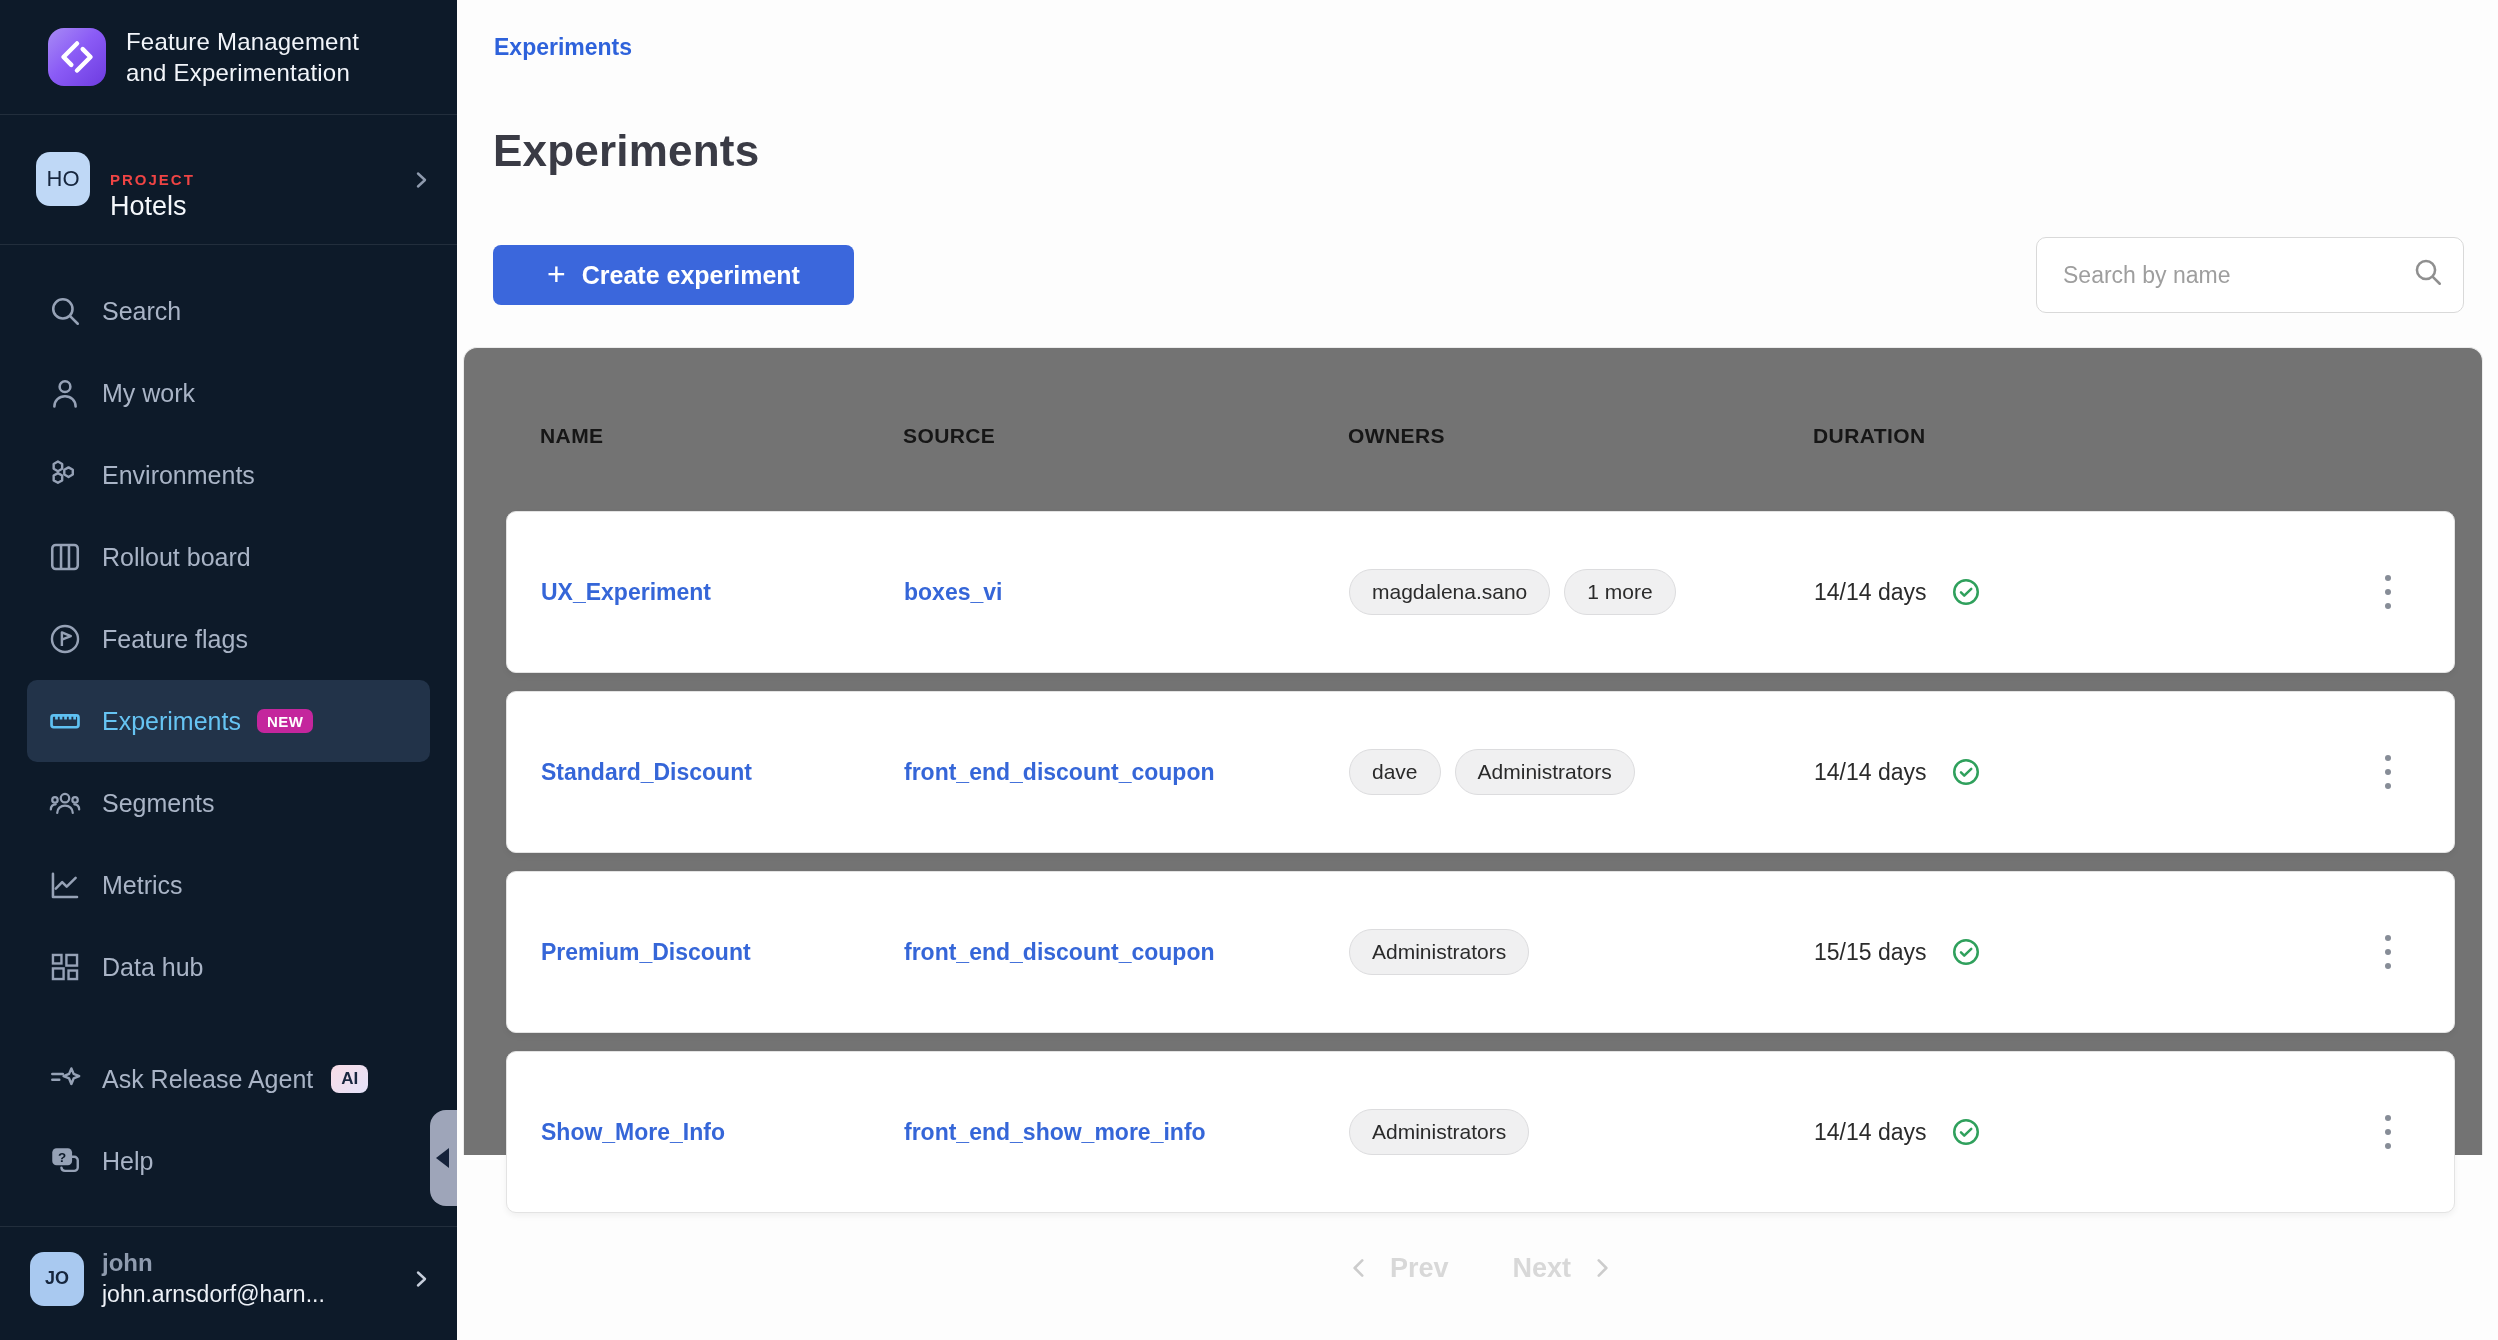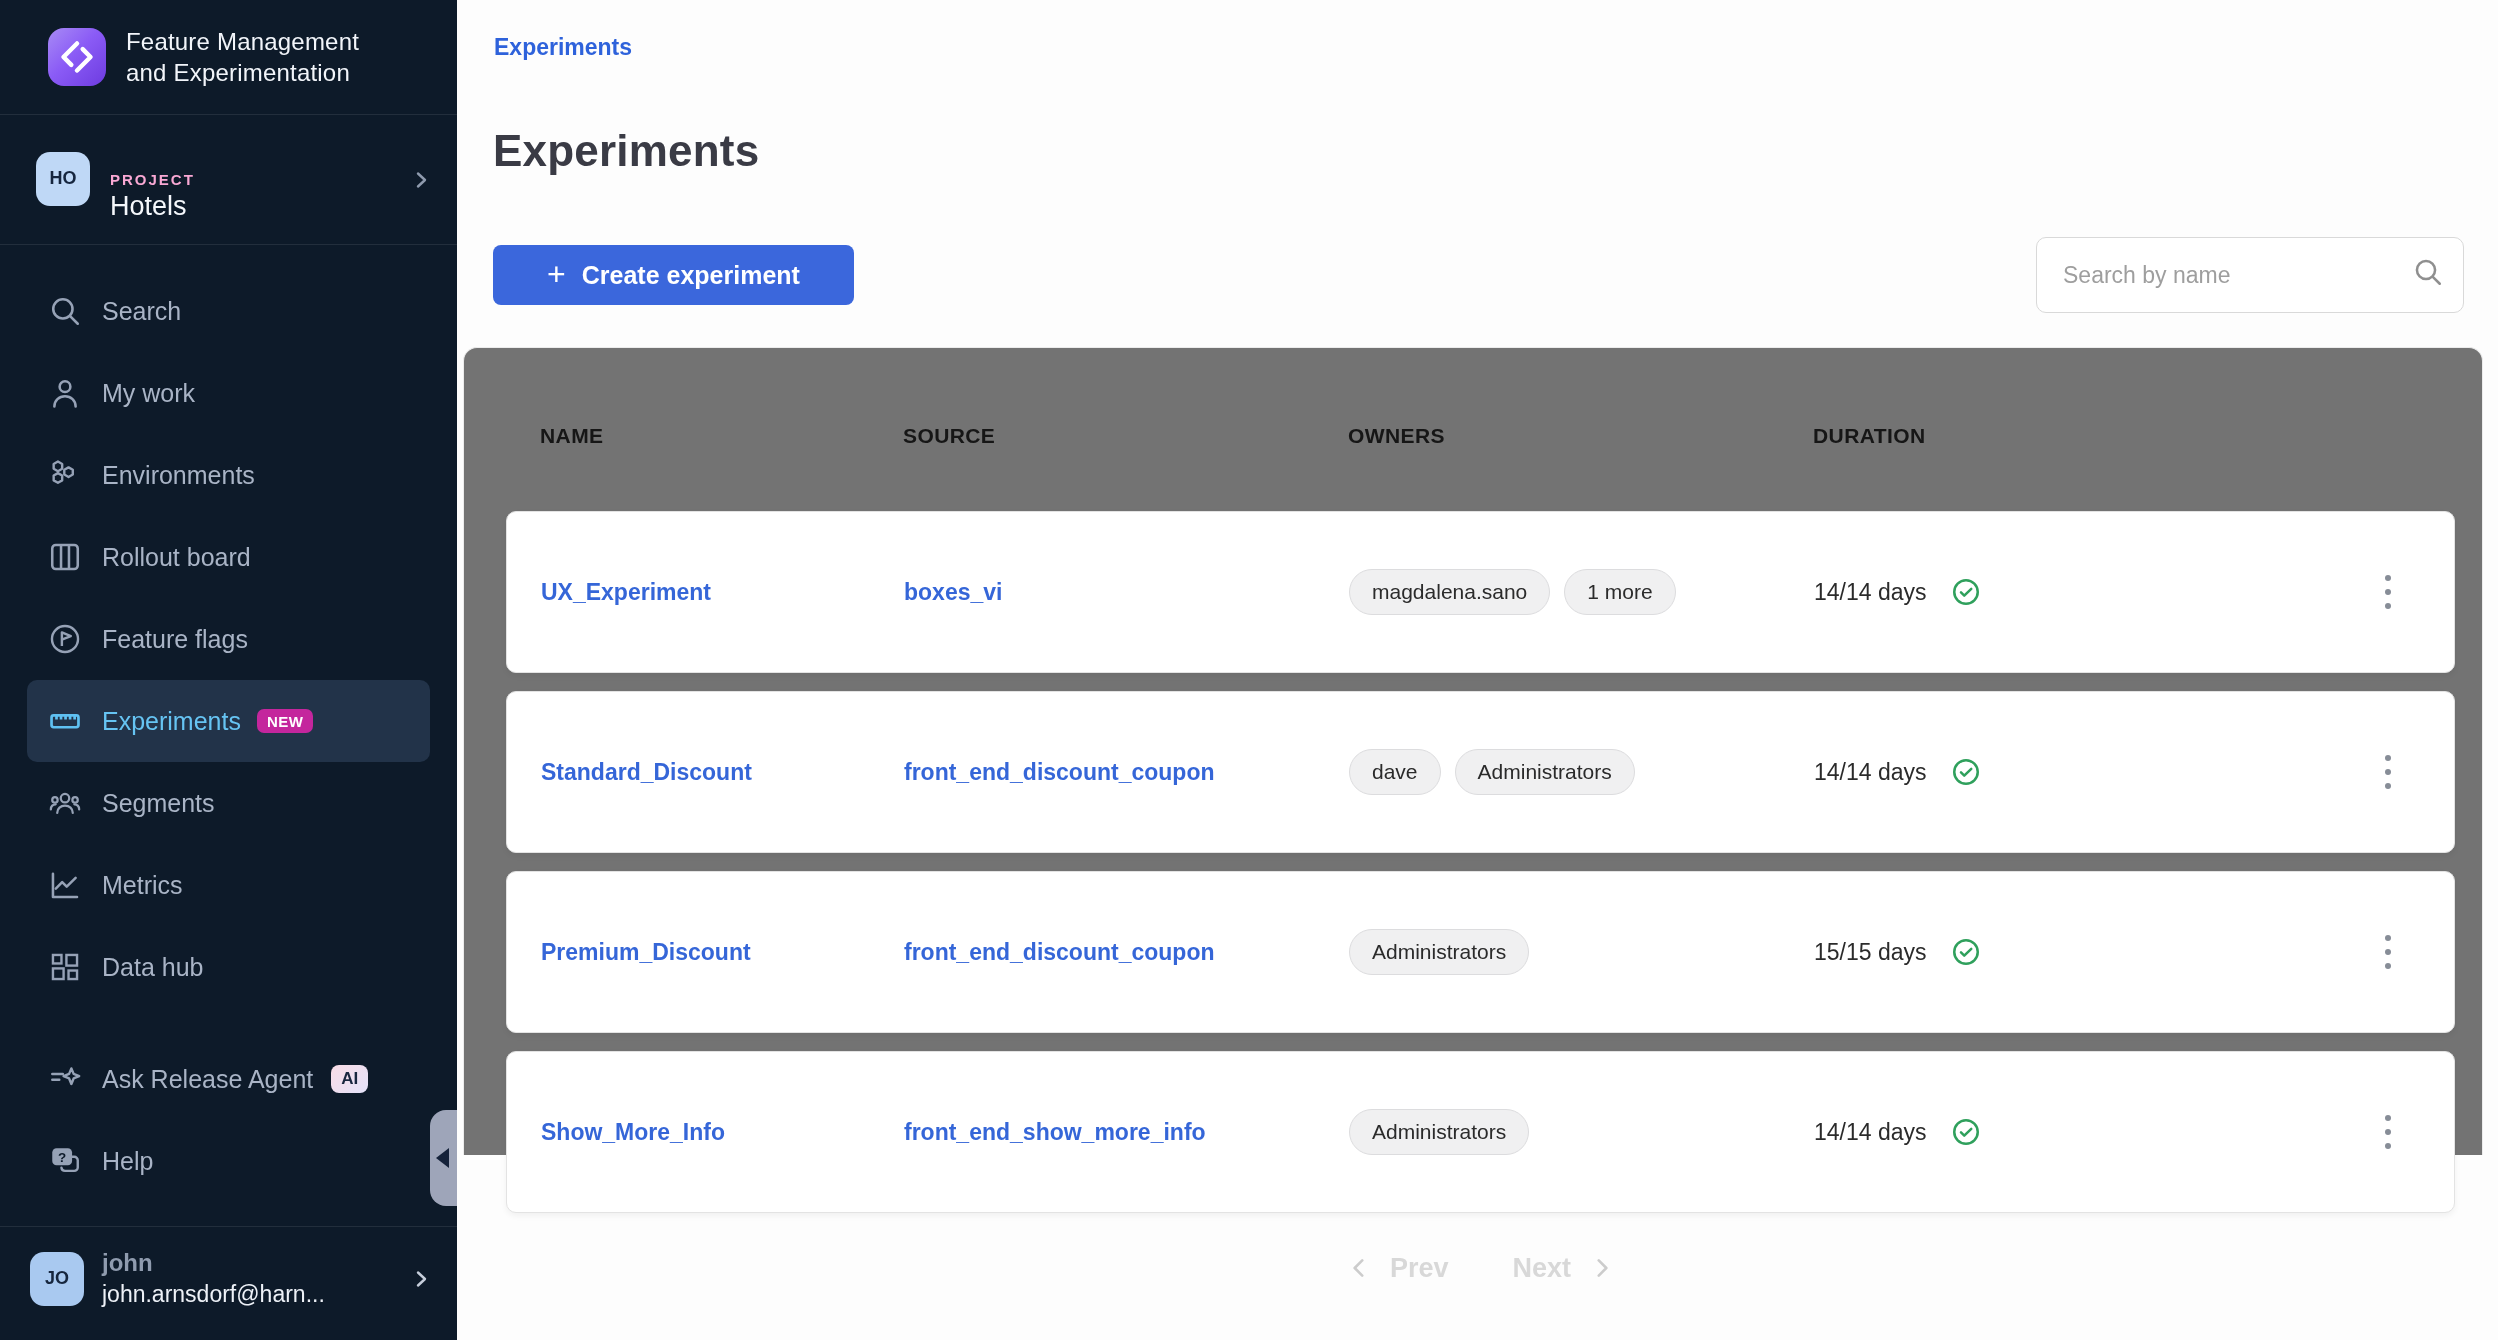--- a/index.html
+++ b/index.html
@@ -8,22 +8,22 @@
 
   
   .sidebar { position:absolute; left:0; top:0; width:457px; height:1340px; background:#0D1A29; }
   .side-divider { border-bottom:1px solid rgba(255,255,255,0.09); }
 
   .logo-row { display:flex; align-items:center; gap:20px; padding:26px 24px 26px 48px; }
   .logo-mark { width:58px; height:58px; border-radius:16px; background:linear-gradient(135deg,#A descriptor,#7C3AED); background:linear-gradient(135deg,#A88BF5 0%,#8B5CF6 45%,#6D3BE0 100%); display:flex; align-items:center; justify-content:center; flex:0 0 auto; }
   .app-title { color:#F2F5FA; font-size:24px; line-height:31px; font-weight:500; letter-spacing:.2px; }
 
   .project-row { position:relative; display:flex; align-items:center; gap:20px; padding:20px 24px 22px 36px; }
-  .project-avatar { width:54px; height:54px; border-radius:14px; background:#BFD8F6; color:#16263E; font-size:18px; font-weight:700; display:flex; align-items:center; justify-content:center; flex:0 0 auto; }
-  .project-label { color:#f9a8d4; font-size:15px; font-weight:700; letter-spacing:2px;margin-top:36px; }
+  .project-avatar { width:54px; height:54px; border-radius:14px; background:#BFD8F6; color:#16263E; font-size:22px; font-weight:400; display:flex; align-items:center; justify-content:center; flex:0 0 auto; }
+  .project-label { color:#ef4444; font-size:15px; font-weight:700; letter-spacing:2px;margin-top:36px; }
   .project-name { color:#F4F7FB; font-size:27px; font-weight:500; margin-top:3px; }
   .row-chevron { position:absolute; right:24px; top:50%; transform:translateY(-50%); display:flex; }
 
   nav.side-nav { padding-top:25px; }
   .nav-item { position:relative; display:flex; align-items:center; height:82px; margin:0 27px; padding:0 16px 0 20px; border-radius:10px; color:#A9B4C6; font-size:25px; cursor:pointer; }
   .nav-icon { width:36px; display:flex; justify-content:center; margin-right:19px; color:#96A2B6; flex:0 0 auto; }
   .nav-item.selected { background:#223349; color:#66C4F3; }
   .nav-item.selected .nav-icon { color:#5FC1F2; }
   .badge-new { margin-left:16px; background:#C4269D; color:#fff; font-size:15px; font-weight:700; letter-spacing:.5px; padding:4px 10px 3px; border-radius:7px; }
   .badge-ai { margin-left:18px; background:linear-gradient(135deg,#F9DCE6 0%,#E3E2F9 100%); color:#18263F; font-size:17px; font-weight:700; padding:4px 10px; border-radius:8px; }

